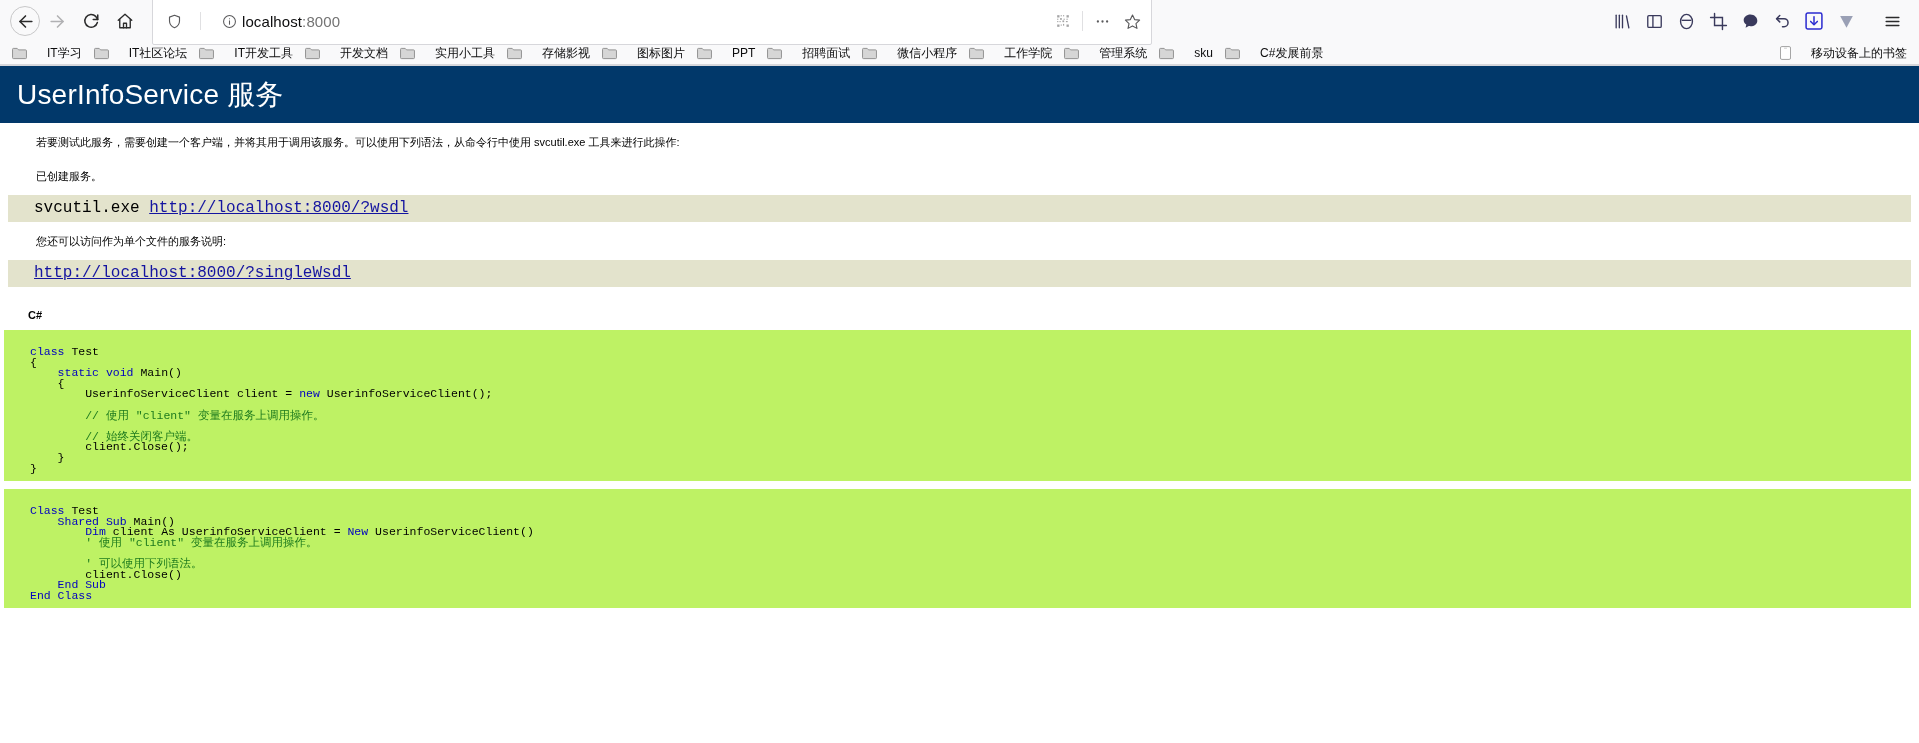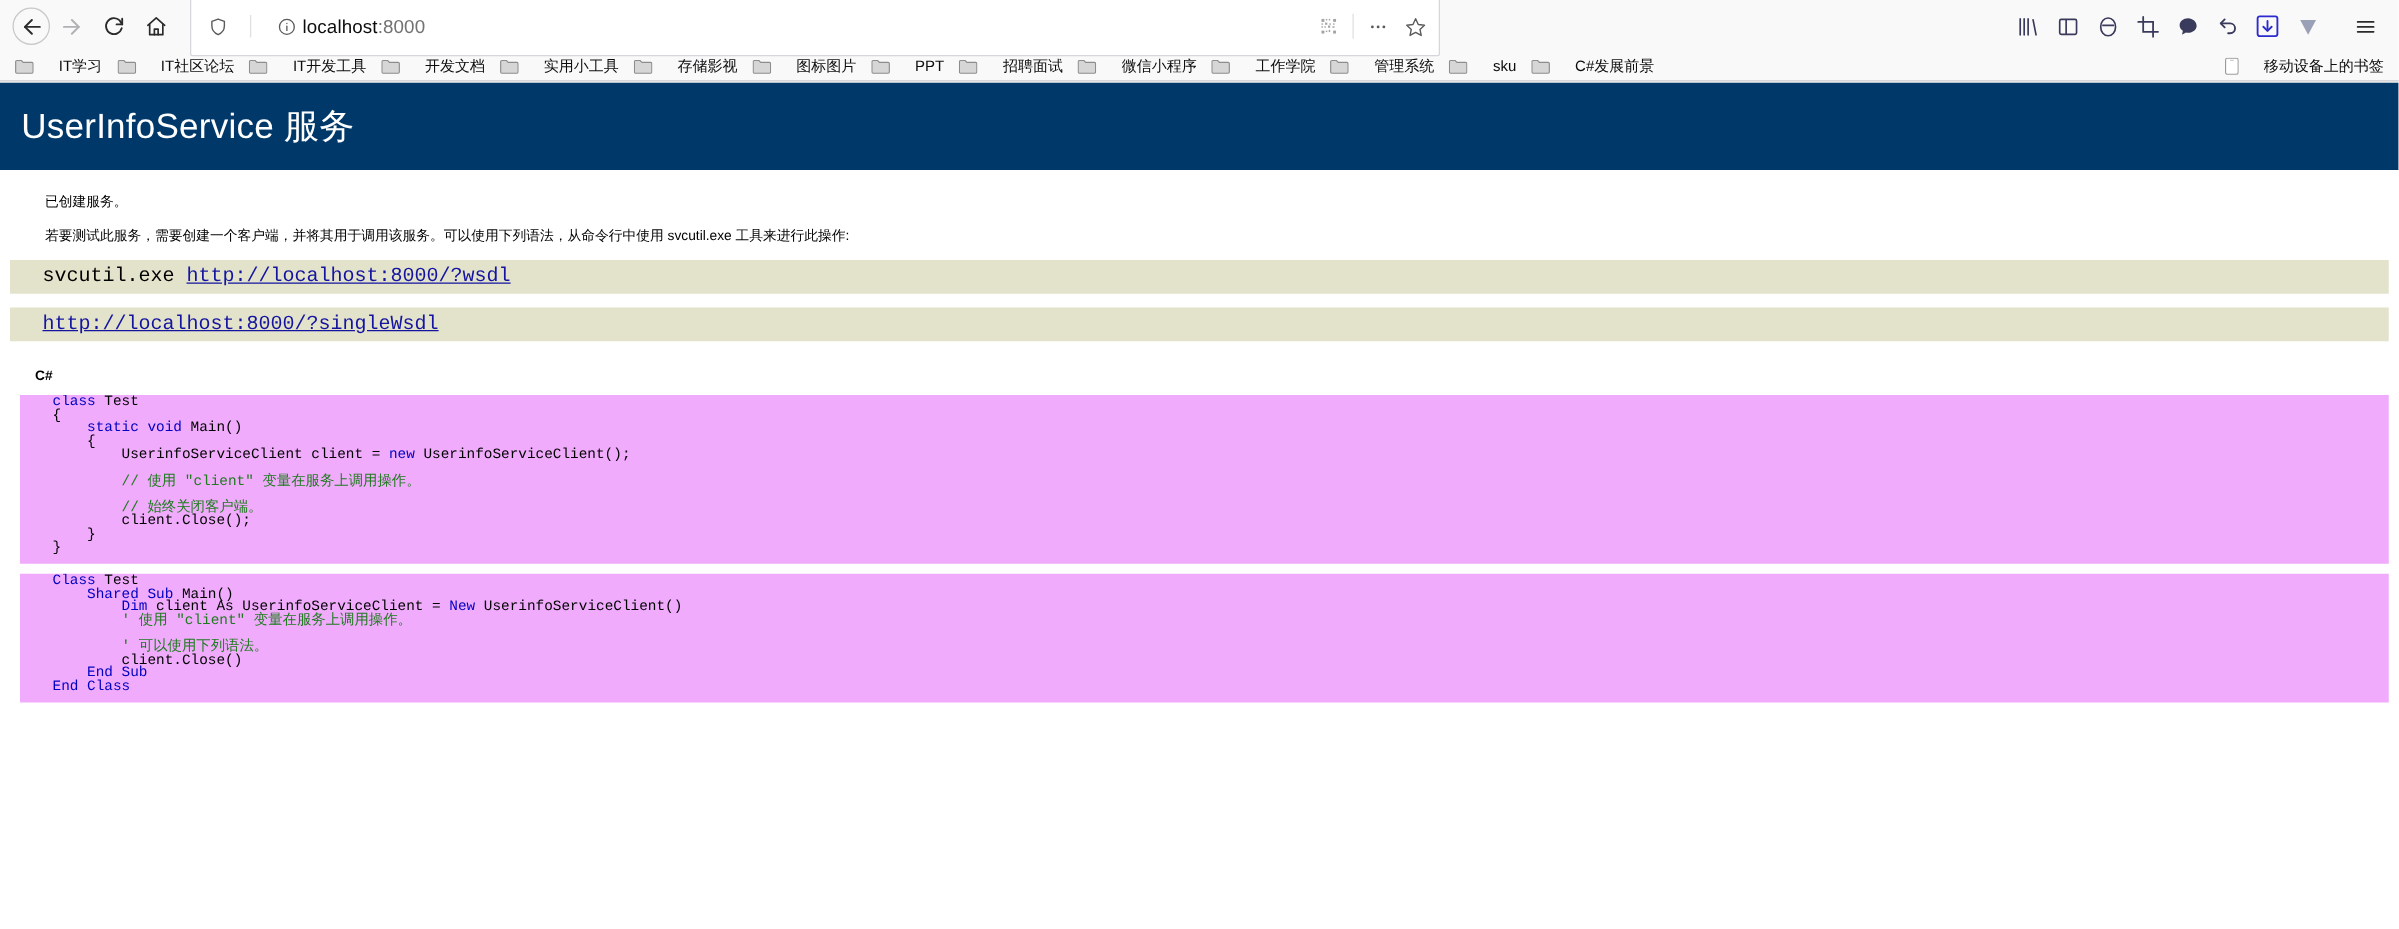--- a/index.html
+++ b/index.html
@@ -132,21 +132,21 @@
   
   .page {
     width: 100%;
     height: 678px;
     background: #ffffff;
     overflow: hidden;
     position: relative;
   }
   .page-banner {
     background: #01386A;
-    height: 70px;
+    height: 57px;
     display: flex;
     align-items: center;
     padding-left: 17px;
   }
   .page-banner h1 {
     margin: 0;
     color: #ffffff;
     font-size: 28px;
     font-weight: 400;
     letter-spacing: 0.2px;
@@ -189,23 +189,23 @@
     padding: 0 0 0 28px;
     font-size: 11px;
     font-weight: bold;
     color: #000;
     line-height: 14px;
   }
   .lang-label.cs { padding-top: 21px; }
   .lang-label.vb { padding-top: 30px; }
 
   .code-pre {
-    background: #f0abfc;
-    margin: 8px 8px 0 16px;
-    padding: 1px 0 7px 26px;
+    background: #bef264;
+    margin: 8px 8px 0 4px;
+    padding: 17px 0 7px 26px;
     font-family: "Liberation Mono", "DejaVu Sans Mono", monospace;
     font-size: 11.5px;
     line-height: 10.6px;
     white-space: pre;
     color: #000000;
     overflow: hidden;
   }
   .kw { color: #0000C0; }
   .cmt { color: #1E7B1E; }
 </style>
@@ -457,26 +457,27 @@
 </div>
 
 <div class="page">
 
   <div class="page-banner">
     <h1>UserInfoService 服务</h1>
   </div>
 
   <div class="page-body">
 
+    <p class="para p-spacer-1">若要测试此服务，需要创建一个客户端，并将其用于调用该服务。可以使用下列语法，从命令行中使用 svcutil.exe 工具来进行此操作:</p>
+
     <p class="para p-created">已创建服务。</p>
 
-    <p class="para p-spacer-1">若要测试此服务，需要创建一个客户端，并将其用于调用该服务。可以使用下列语法，从命令行中使用 svcutil.exe 工具来进行此操作:</p>
-
     <div class="codebox small"><span>svcutil.exe </span><a href="#">http://localhost:8000/?wsdl</a></div>
 
+    <p class="para p-spacer-1">您还可以访问作为单个文件的服务说明:</p>
 
     <div class="codebox small"><a href="#">http://localhost:8000/?singleWsdl</a></div>
 
 
     <div class="lang-label cs">C#</div>
 
     <div class="code-pre"><span class="kw">class</span><span> Test</span>
 <span>{</span>
 <span class="kw">    static void</span><span> Main()</span>
 <span>    {</span>

